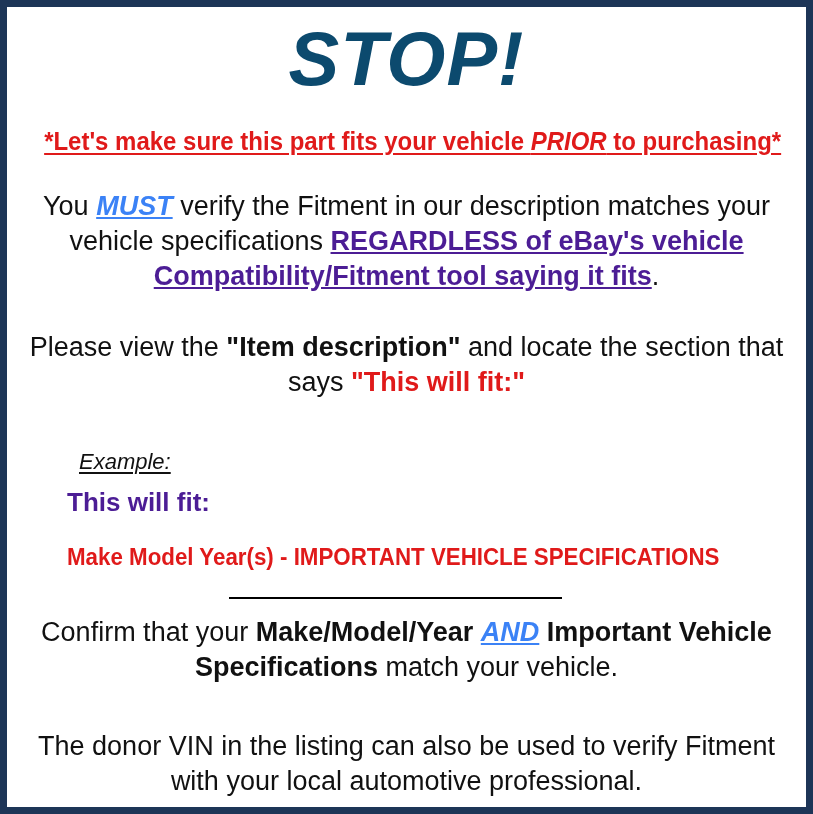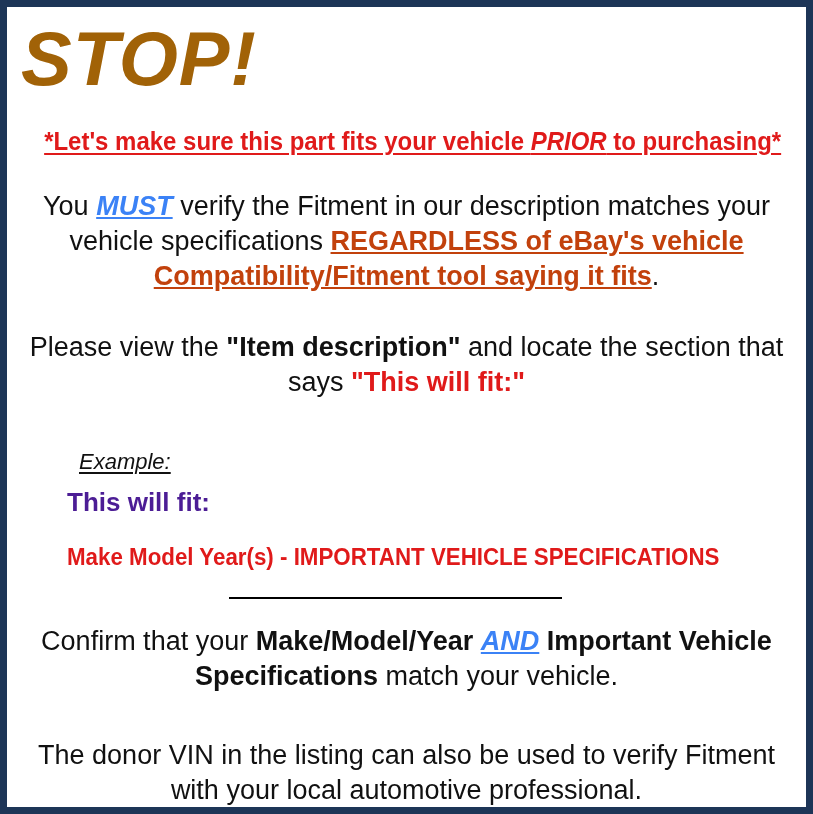--- a/index.html
+++ b/index.html
@@ -21,21 +21,22 @@
     height: 814px;
     border: 7px solid #1d3557;
     background: #ffffff;
     padding: 0 14px;
     display: block;
   }
   .i        { font-style: italic; }
 
   
   #stop-heading {
-    color: #a16207;
+    text-align: center;
+    color: #0c4a6e;
     font-weight: bold;
     font-style: italic;
     font-size: 76px;
     line-height: 1.0;
     letter-spacing: 1px;
     margin: 14px 0 0 0;
     font-family: "Liberation Sans", sans-serif;
   }
 
   
@@ -55,25 +56,25 @@
   
   .para {
     text-align: center;
     color: #111111;
     font-size: 27px;
     line-height: 1.30;
     margin: 0;
   }
   #para-must   { margin-top: 34px; }
   #para-view   { margin-top: 36px; }
-  #para-confirm{ margin-top: 23px; }
+  #para-confirm{ margin-top: 14px; }
   #para-vin    { margin-top: 44px; }
 
   .para .hot {
-    color: #c2410c;
+    color: #4c1d95;
     font-weight: bold;
     text-decoration: underline;
     text-underline-offset: 2px;
   }
   .para .hot-it {
     color: #3b82f6;
     font-weight: bold;
     font-style: italic;
     text-decoration: underline;
     text-underline-offset: 2px;

